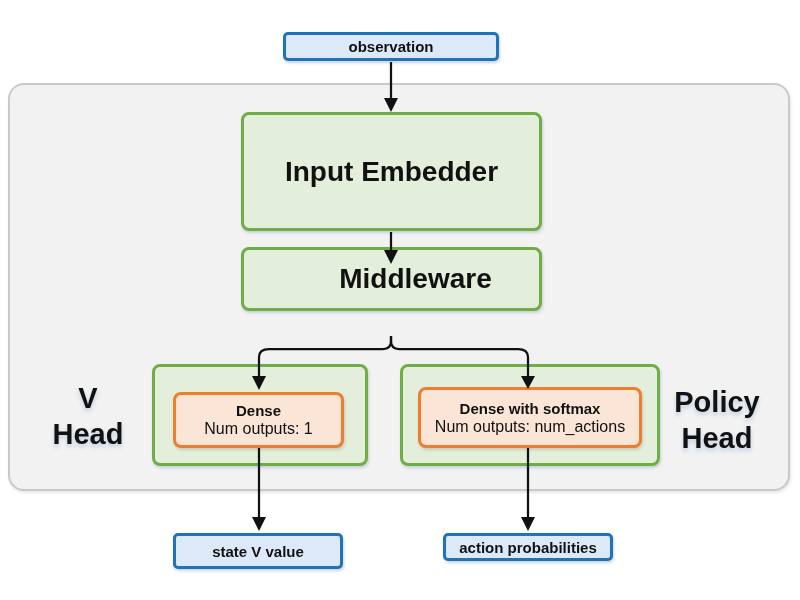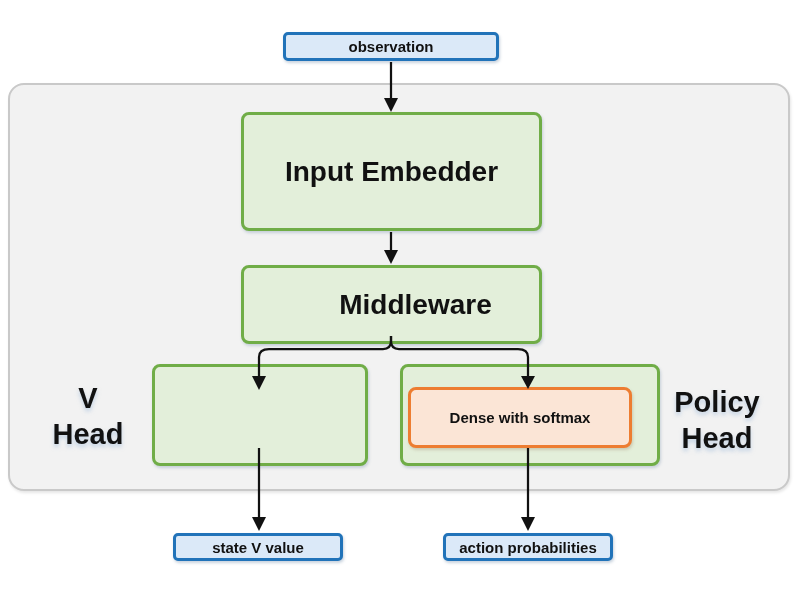--- a/index.html
+++ b/index.html
@@ -88,44 +88,49 @@
   <div class="container-panel"></div>
 
   <div class="box blue-box" style="left:283px; top:32px; width:216px; height:29px;">
     <span>observation</span>
   </div>
 
   <div class="box green-box" style="left:241px; top:112px; width:301px; height:119px;">
     <span>Input Embedder</span>
   </div>
 
-  <div class="box green-box" style="left:241px; top:265px; width:301px; height:79px;padding-left:48px;">
+  <div class="box green-box" style="left:241px; top:247px; width:301px; height:64px;padding-left:48px;">
     <span>Middleware</span>
   </div>
 
   <div class="box green-box" style="left:152px; top:364px; width:216px; height:102px;"></div>
 
+  <div class="box orange-box" style="left:173px; top:392px; width:171px; height:56px;">
+    <span class="title">Dense</span>
+    <span class="subtitle">Num outputs: 1</span>
+  </div>
 
   <div class="box green-box" style="left:400px; top:364px; width:260px; height:102px;"></div>
 
-  <div class="box orange-box" style="left:408px; top:387px; width:224px; height:61px;">
+  <div class="box orange-box" style="left:418px; top:387px; width:224px; height:61px;">
     <span class="title">Dense with softmax</span>
+    <span class="subtitle">Num outputs: num_actions</span>
   </div>
 
   <div class="head-label" style="left:30px; top:380px; width:116px;">
     <div>V</div>
     <div>Head</div>
   </div>
 
   <div class="head-label" style="left:659px; top:384px; width:116px;">
     <div>Policy</div>
     <div>Head</div>
   </div>
 
-  <div class="box blue-box" style="left:173px; top:533px; width:170px; height:28px;">
+  <div class="box blue-box" style="left:173px; top:533px; width:170px; height:36px;">
     <span>state V value</span>
   </div>
 
   <div class="box blue-box" style="left:443px; top:533px; width:170px; height:28px;align-items:center;">
     <span>action probabilities</span>
   </div>
 
   <svg class="arrows" viewBox="0 0 800 600">
     <g>
       <path d="M391 62 L391 99"></path>

